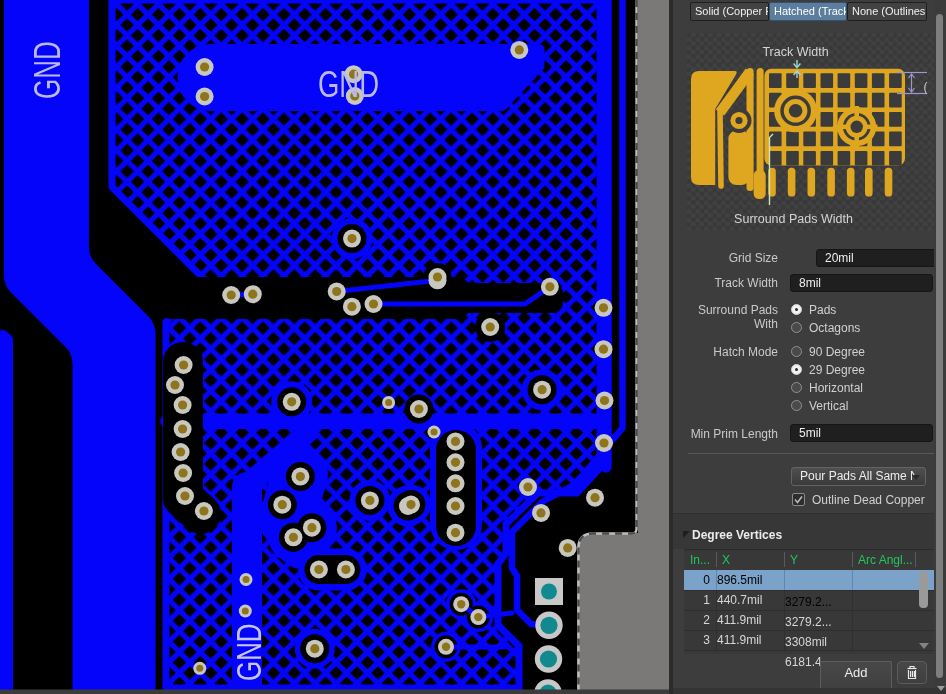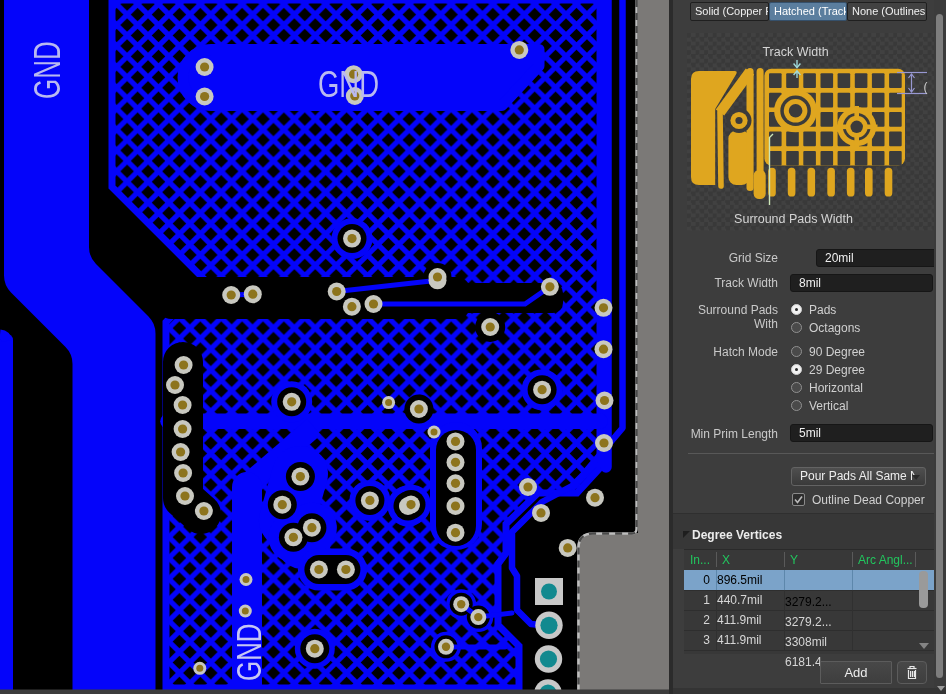--- a/index.html
+++ b/index.html
@@ -423,21 +423,21 @@
         <span class="c0">3</span>
           <span class="c1">411.9mil</span>
           <span class="c2">6181.4...</span>
         <span class="vli" style="left:32px;"></span>
           <span class="vli" style="left:100px;"></span>
           <span class="vli" style="left:168px;"></span>
       </div>
       <div style="position:absolute;left:235px;top:21px;width:9px;height:37px;background:#9a9a9a;border-radius:4px;"></div>
       <div style="position:absolute;left:235px;top:93px;width:0;height:0;border-left:5px solid transparent;border-right:5px solid transparent;border-top:6px solid #848484;"></div>
     </div>
-    <div style="position:absolute;left:147px;top:111px;width:72px;height:23px;box-sizing:border-box;background:linear-gradient(#484848,#3e3e3e);border:1px solid #5c5c5c;border-radius:1px;color:#ececec;font-size:13px;text-align:center;line-height:21px;top:661px;">Add</div>
+    <div style="position:absolute;left:147px;top:111px;width:72px;height:33px;box-sizing:border-box;background:linear-gradient(#484848,#3e3e3e);border:1px solid #5c5c5c;border-radius:1px;color:#ececec;font-size:13px;text-align:center;line-height:21px;top:661px;">Add</div>
     <div style="position:absolute;left:224px;top:661px;width:30px;height:23px;box-sizing:border-box;background:linear-gradient(#484848,#3e3e3e);border:1px solid #5c5c5c;border-radius:4px;">
       <svg width="28" height="21" viewBox="0 0 28 21">
           <g stroke="#e8e8e8" stroke-width="1.2" fill="none">
         <path d="M9.5,6.5 h9"></path>
             <path d="M12,6 v-1.5 h4 v1.5"></path>
         <path d="M10.5,8 v8.5 h7 v-8.5"></path>
             <path d="M12.6,9 v6"></path>
             <path d="M14.5,9 v6"></path>
             <path d="M16.4,9 v6"></path>
       </g>

